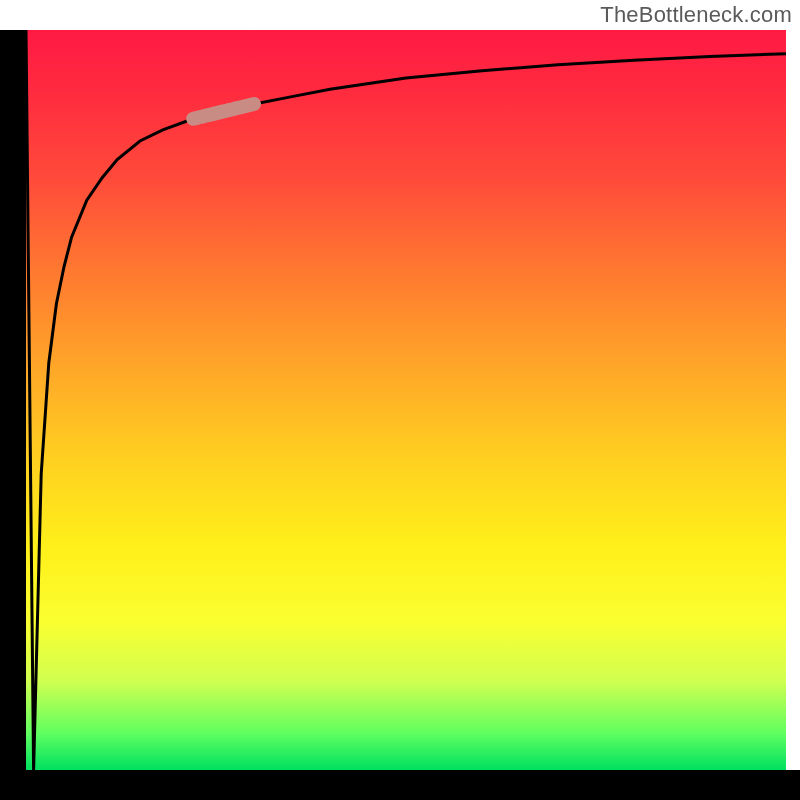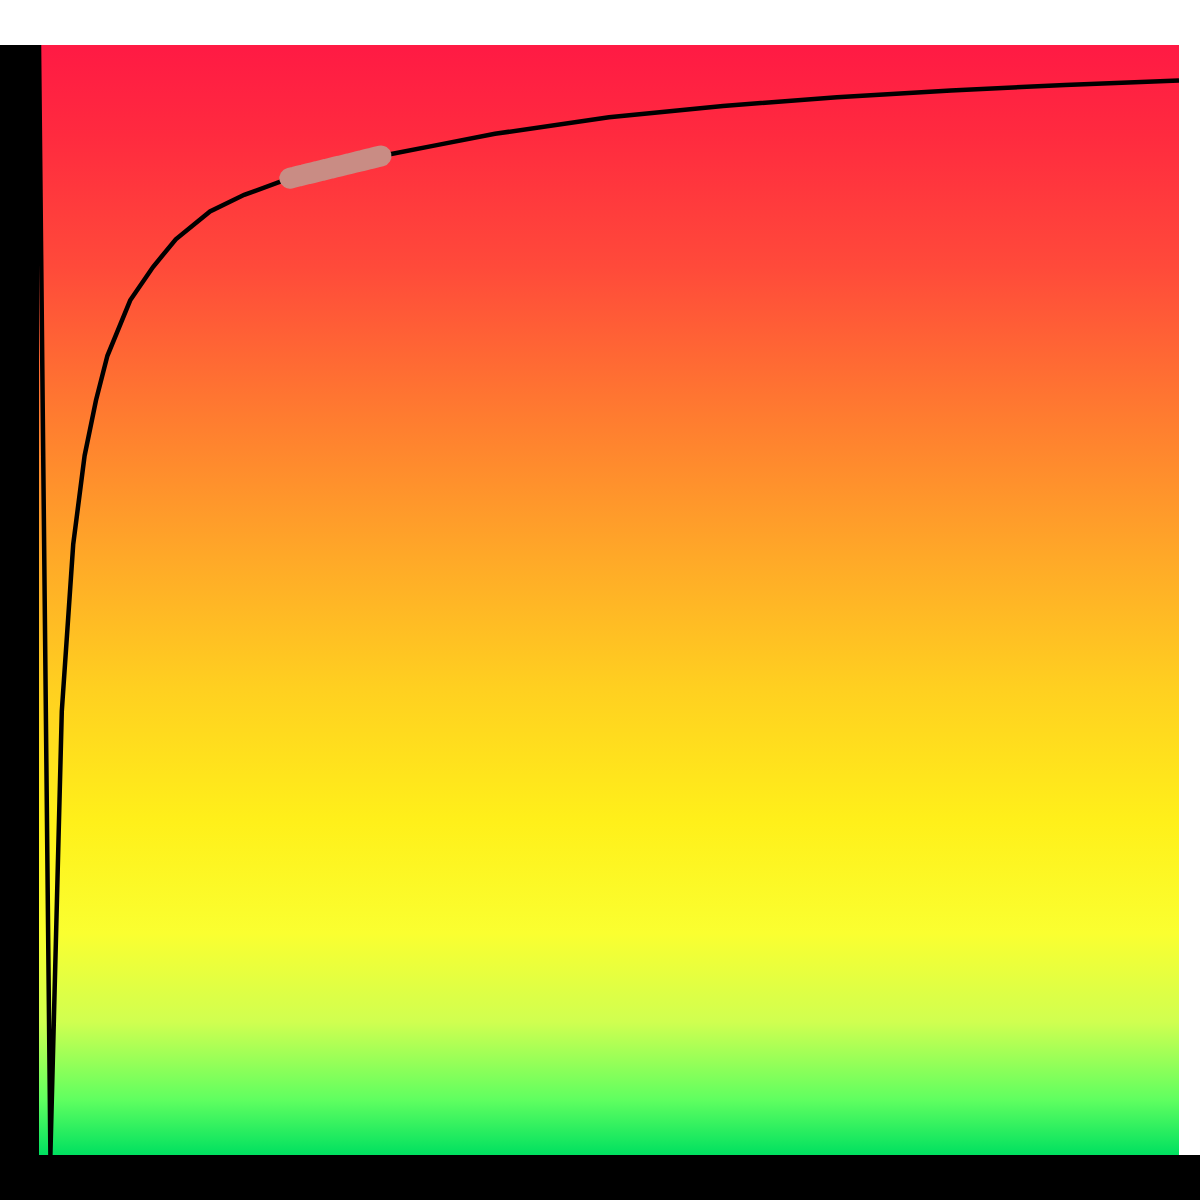--- a/index.html
+++ b/index.html
@@ -72,20 +72,21 @@
     width: 800px;
     height: 30px;
     background: #000;
   }
 </style>
 </head>
 <body>
 
 <div class="container">
 
+  <div class="watermark">TheBottleneck.com</div>
 
   <div class="axis-left"></div>
   <div class="axis-bottom"></div>
 
   <div class="plot-area">
     <div class="gradient"></div>
     <svg class="curve" viewBox="0 0 760 740" preserveAspectRatio="none">
       <path id="curve-path" fill="none" stroke="#000000" stroke-width="3" d="M0.0 0.0 L7.6 740.0 L15.2 444.0 L22.8 333.0 L30.4 273.8 L38.0 236.8 L45.6 207.2 L60.8 170.2 L76.0 148.0 L91.2 129.5 L114.0 111.0 L136.8 99.9 L167.2 88.8 L197.6 81.4 L228.0 74.0 L266.0 66.6 L304.0 59.2 L380.0 48.1 L456.0 40.7 L532.0 34.8 L608.0 30.3 L684.0 26.6 L760.0 23.7"></path>
       <path id="accent-path" fill="none" stroke="#c98c84" stroke-width="14" stroke-linecap="round" d="M167.2 88.8 L170.2 88.1 L173.3 87.3 L176.3 86.6 L179.4 85.8 L182.4 85.1 L185.4 84.4 L188.5 83.6 L191.5 82.9 L194.6 82.1 L197.6 81.4 L200.6 80.7 L203.7 79.9 L206.7 79.2 L209.8 78.4 L212.8 77.7 L215.8 77.0 L218.9 76.2 L221.9 75.5 L225.0 74.7 L228.0 74.0"></path>
     </svg>

